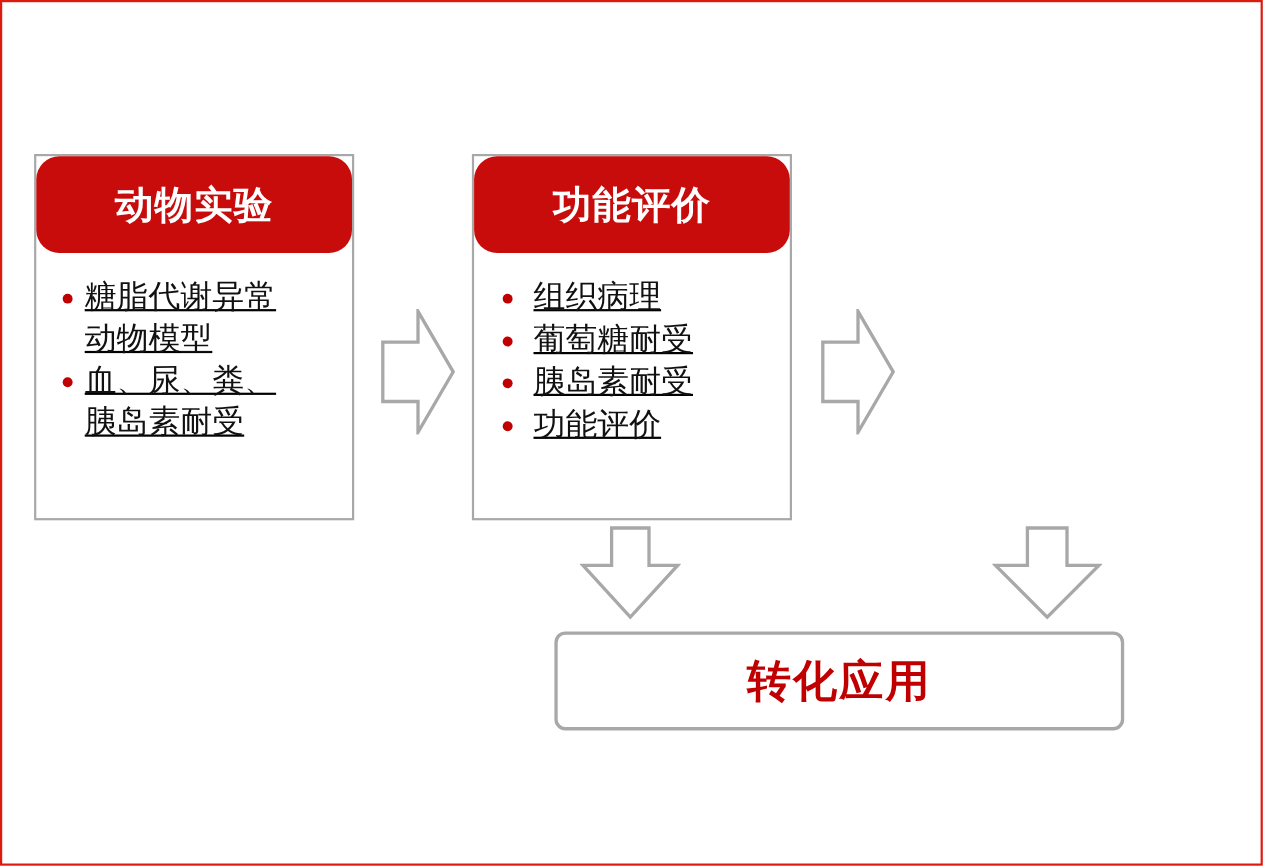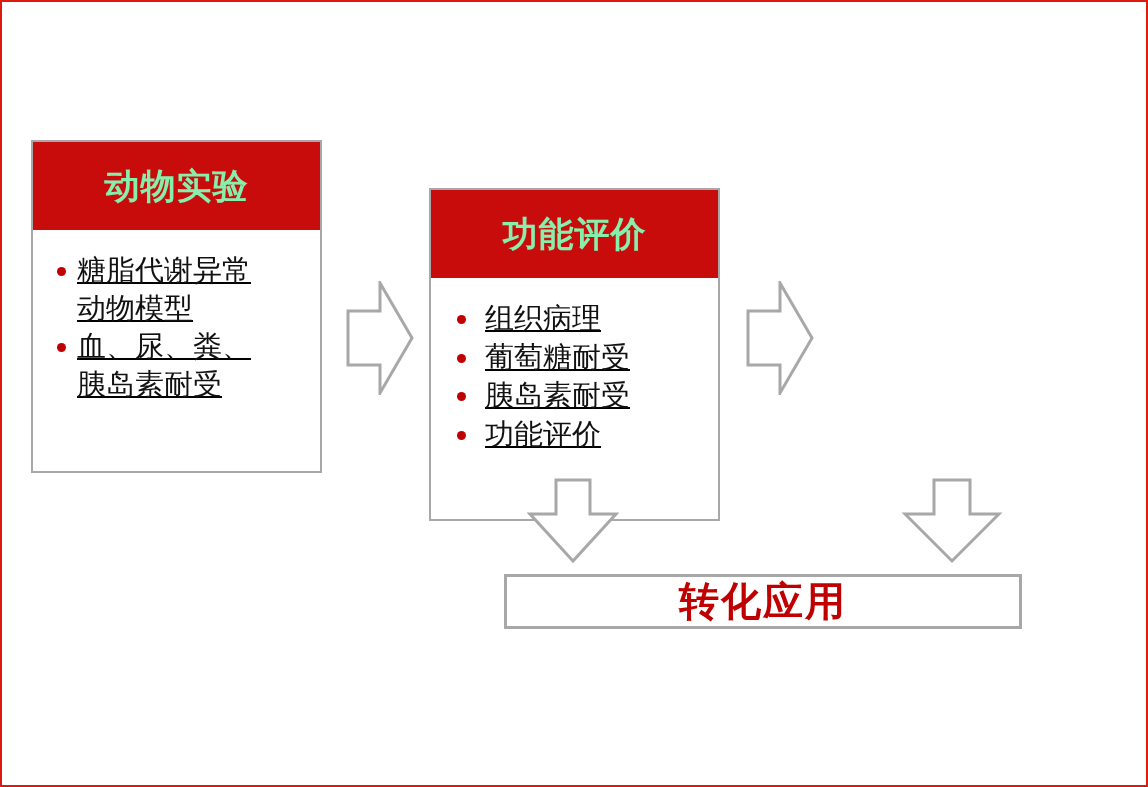--- a/index.html
+++ b/index.html
@@ -25,34 +25,35 @@
     box-sizing: border-box;
     width: 291px;
     height: 333px;
     top: 138px;
     border: 2px solid #a8a8a8;
     background: #ffffff;
     display: flex;
     flex-direction: column;
   }
   .phase-box.b1 { left: 29px; }
-  .phase-box.b2 { left: 427px; margin-top: 48px; }
+  .phase-box.b2 { left: 427px; }
   .phase-box.b3 { left: 827px; }
 
   .phase-header {
     height: 88px;
     background: #c80b0b;
-    color: #86efac;
+    color: #ffffff;
     display: flex;
     align-items: center;
     justify-content: center;
     font-size: 35px;
     font-weight: bold;
     letter-spacing: 1px;
     flex: none;
+    border-radius: 21px;
   }
 
   .phase-body {
     flex: 1;
     padding: 22px 10px 10px 10px;
     box-sizing: border-box;
     text-decoration: underline;
   }
   .bullet-list {
     list-style: none;
@@ -100,24 +101,24 @@
   }
   .down-arrow.d1 { left: 525px; width: 92px; height: 86px; }
   .down-arrow.d2 { left: 900px; width: 100px; height: 86px; }
 
   
   .result-box {
     position: absolute;
     left: 502px;
     top: 572px;
     width: 518px;
-    height: 55px;
+    height: 90px;
     box-sizing: border-box;
     border: 3px solid #a8a8a8;
-    border-radius: 0;
+    border-radius: 10px;
     background: #ffffff;
     display: flex;
     align-items: center;
     justify-content: center;
   }
   .result-text {
     color: #c00000;
     font-size: 40px;
     font-weight: bold;
     letter-spacing: 2px;

